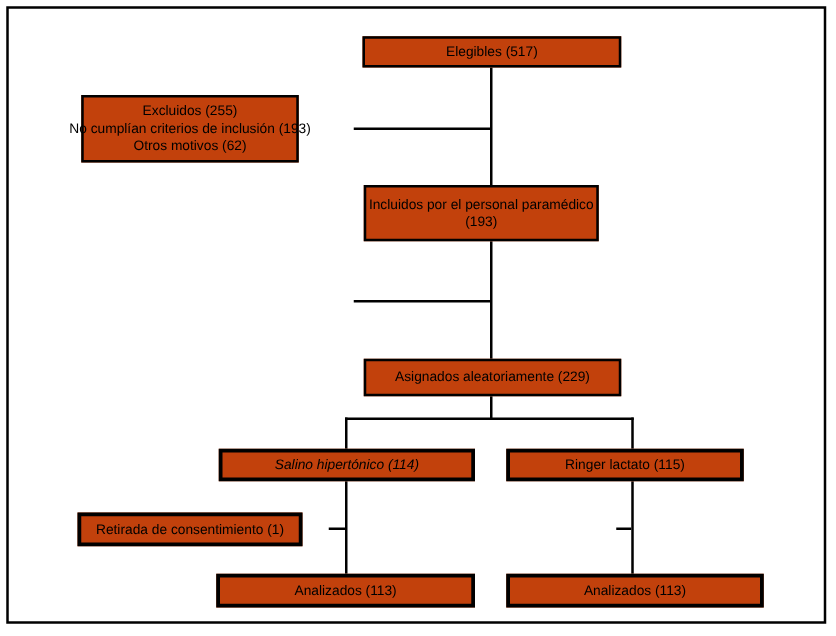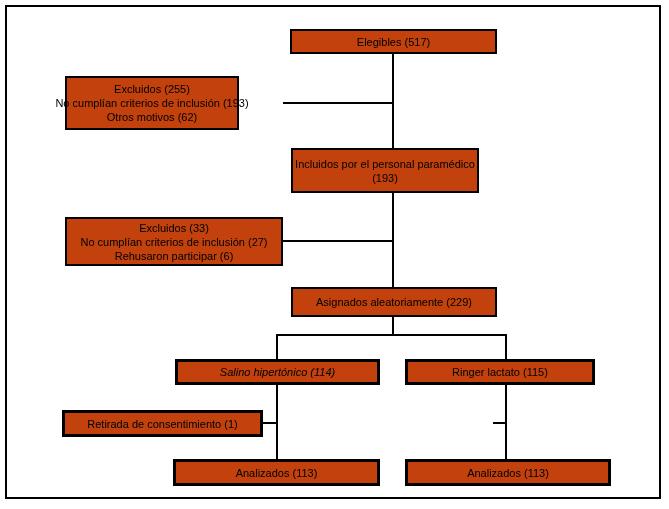--- a/index.html
+++ b/index.html
@@ -73,39 +73,34 @@
     <div class="txt">Excluidos (255)</div>
     <div class="txt">No cumplían criterios de inclusión (193)</div>
     <div class="txt">Otros motivos (62)</div>
   </div>
 
   <div class="box" style="left:291px; top:148px; width:188px; height:45px;">
     <div class="txt">Incluidos por el personal paramédico</div>
     <div class="txt">(193)</div>
   </div>
 
-  <div class="box" style="left:65px; top:217px; width:218px; height:49px;">
-    <div class="txt">Excluidos (33)</div>
-    <div class="txt">No cumplían criterios de inclusión (27)</div>
-    <div class="txt">Rehusaron participar (6)</div>
-  </div>
 
   <div class="box" style="left:291px; top:287px; width:206px; height:30px;">
     <div class="txt">Asignados aleatoriamente (229)</div>
   </div>
 
   <div class="box thick" style="left:175px; top:359px; width:205px; height:26px;font-style:italic;">
     <div class="txt">Salino hipertónico (114)</div>
   </div>
 
   <div class="box thick" style="left:405px; top:359px; width:190px; height:26px;">
     <div class="txt">Ringer lactato (115)</div>
   </div>
 
-  <div class="box thick" style="left:62px; top:410px; width:201px; height:27px;">
+  <div class="box thick" style="left:62px; top:410px; width:180px; height:27px;">
     <div class="txt">Retirada de consentimiento (1)</div>
   </div>
 
 
   <div class="box thick" style="left:173px; top:459px; width:207px; height:27px;">
     <div class="txt">Analizados (113)</div>
   </div>
 
   <div class="box thick" style="left:405px; top:459px; width:206px; height:27px;">
     <div class="txt">Analizados (113)</div>

